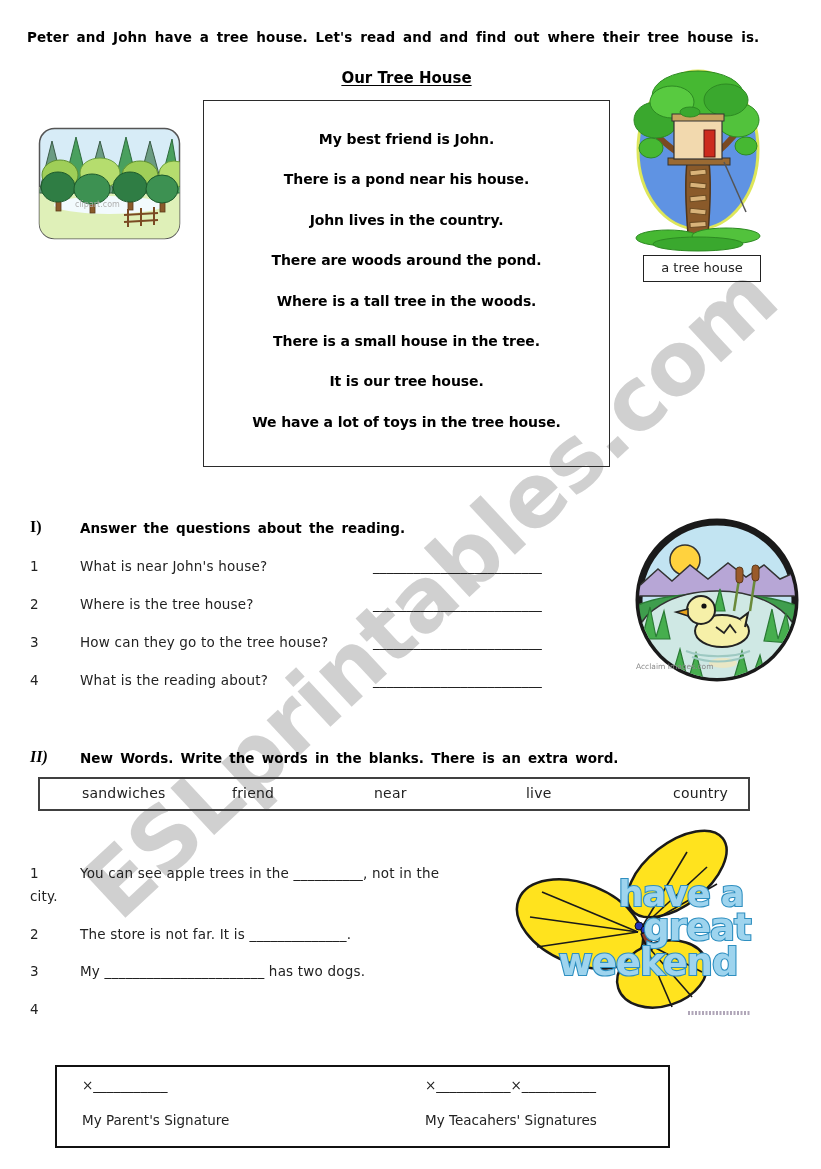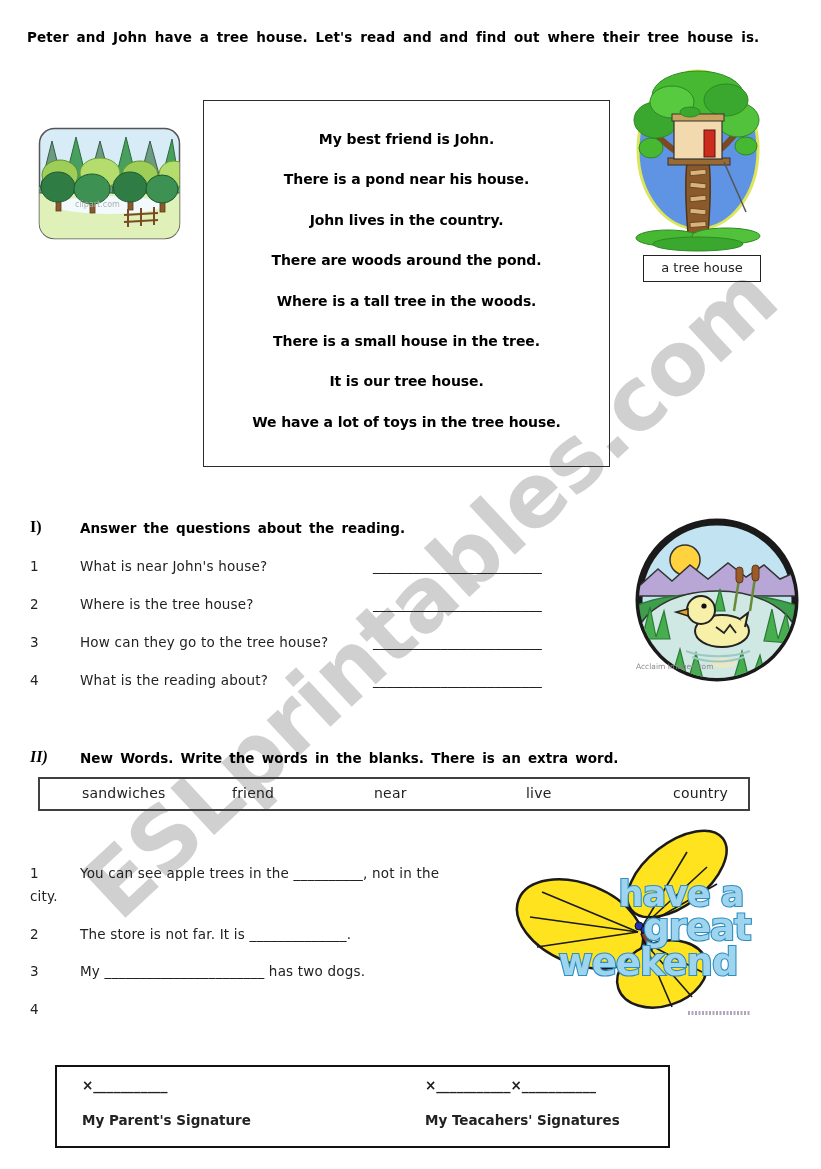--- a/index.html
+++ b/index.html
@@ -22,34 +22,35 @@
                box-sizing:border-box;text-align:center;line-height:24px;font-size:13px;color:#222;}
   .numeral{font-family:"Liberation Serif",serif;font-weight:bold;font-size:16px;}
   .sechead{font-weight:bold;font-size:13.5px;word-spacing:2.5px;white-space:nowrap;}
   .qtext,.stext,.num{font-size:13.5px;color:#222;letter-spacing:.2px;white-space:nowrap;}
   .blank{font-size:13.5px;color:#222;letter-spacing:0;}
   .wordbank{left:38px;top:777px;width:712px;height:34px;border:2px solid #404040;
             box-sizing:border-box;background:transparent;}
   .wb{position:absolute;top:6px;font-size:14px;color:#222;letter-spacing:.2px;}
   .sigbox{left:55px;top:1065px;width:615px;height:83px;border:2px solid #111;
           box-sizing:border-box;background:transparent;}
-  .sig{position:absolute;font-size:13.5px;color:#222;white-space:nowrap;font-weight:bold;}
+  .sig{position:absolute;font-size:13.5px;color:#222;white-space:nowrap;}
   svg{display:block;}
   .bubbly{font-family:"DejaVu Sans",sans-serif;font-weight:bold;
           fill:#9ed4ee;stroke:#2e8fc0;stroke-width:2.2px;paint-order:stroke;letter-spacing:-1px;}
 </style>
 </head>
 <body>
 
 <div class="page">
 
   <div class="wm">ESLprintables.com</div>
 
   <div class="abs intro">Peter and John have a tree house.  Let's read and and find out where their tree house is.</div>
 
+  <div class="abs title"><span>Our Tree House</span></div>
 
   <div class="abs" style="left:38px;top:127px;">
     <svg width="143" height="113" viewBox="0 0 143 113">
       <defs>
           <clipPath id="fc">
             <rect x="1.5" y="1.5" width="140" height="110" rx="15"></rect>
           </clipPath>
         </defs>
       <rect x="1.5" y="1.5" width="140" height="110" rx="15" fill="#d7ecf7" stroke="#555" stroke-width="1.5"></rect>
       <g clip-path="url(#fc)">

